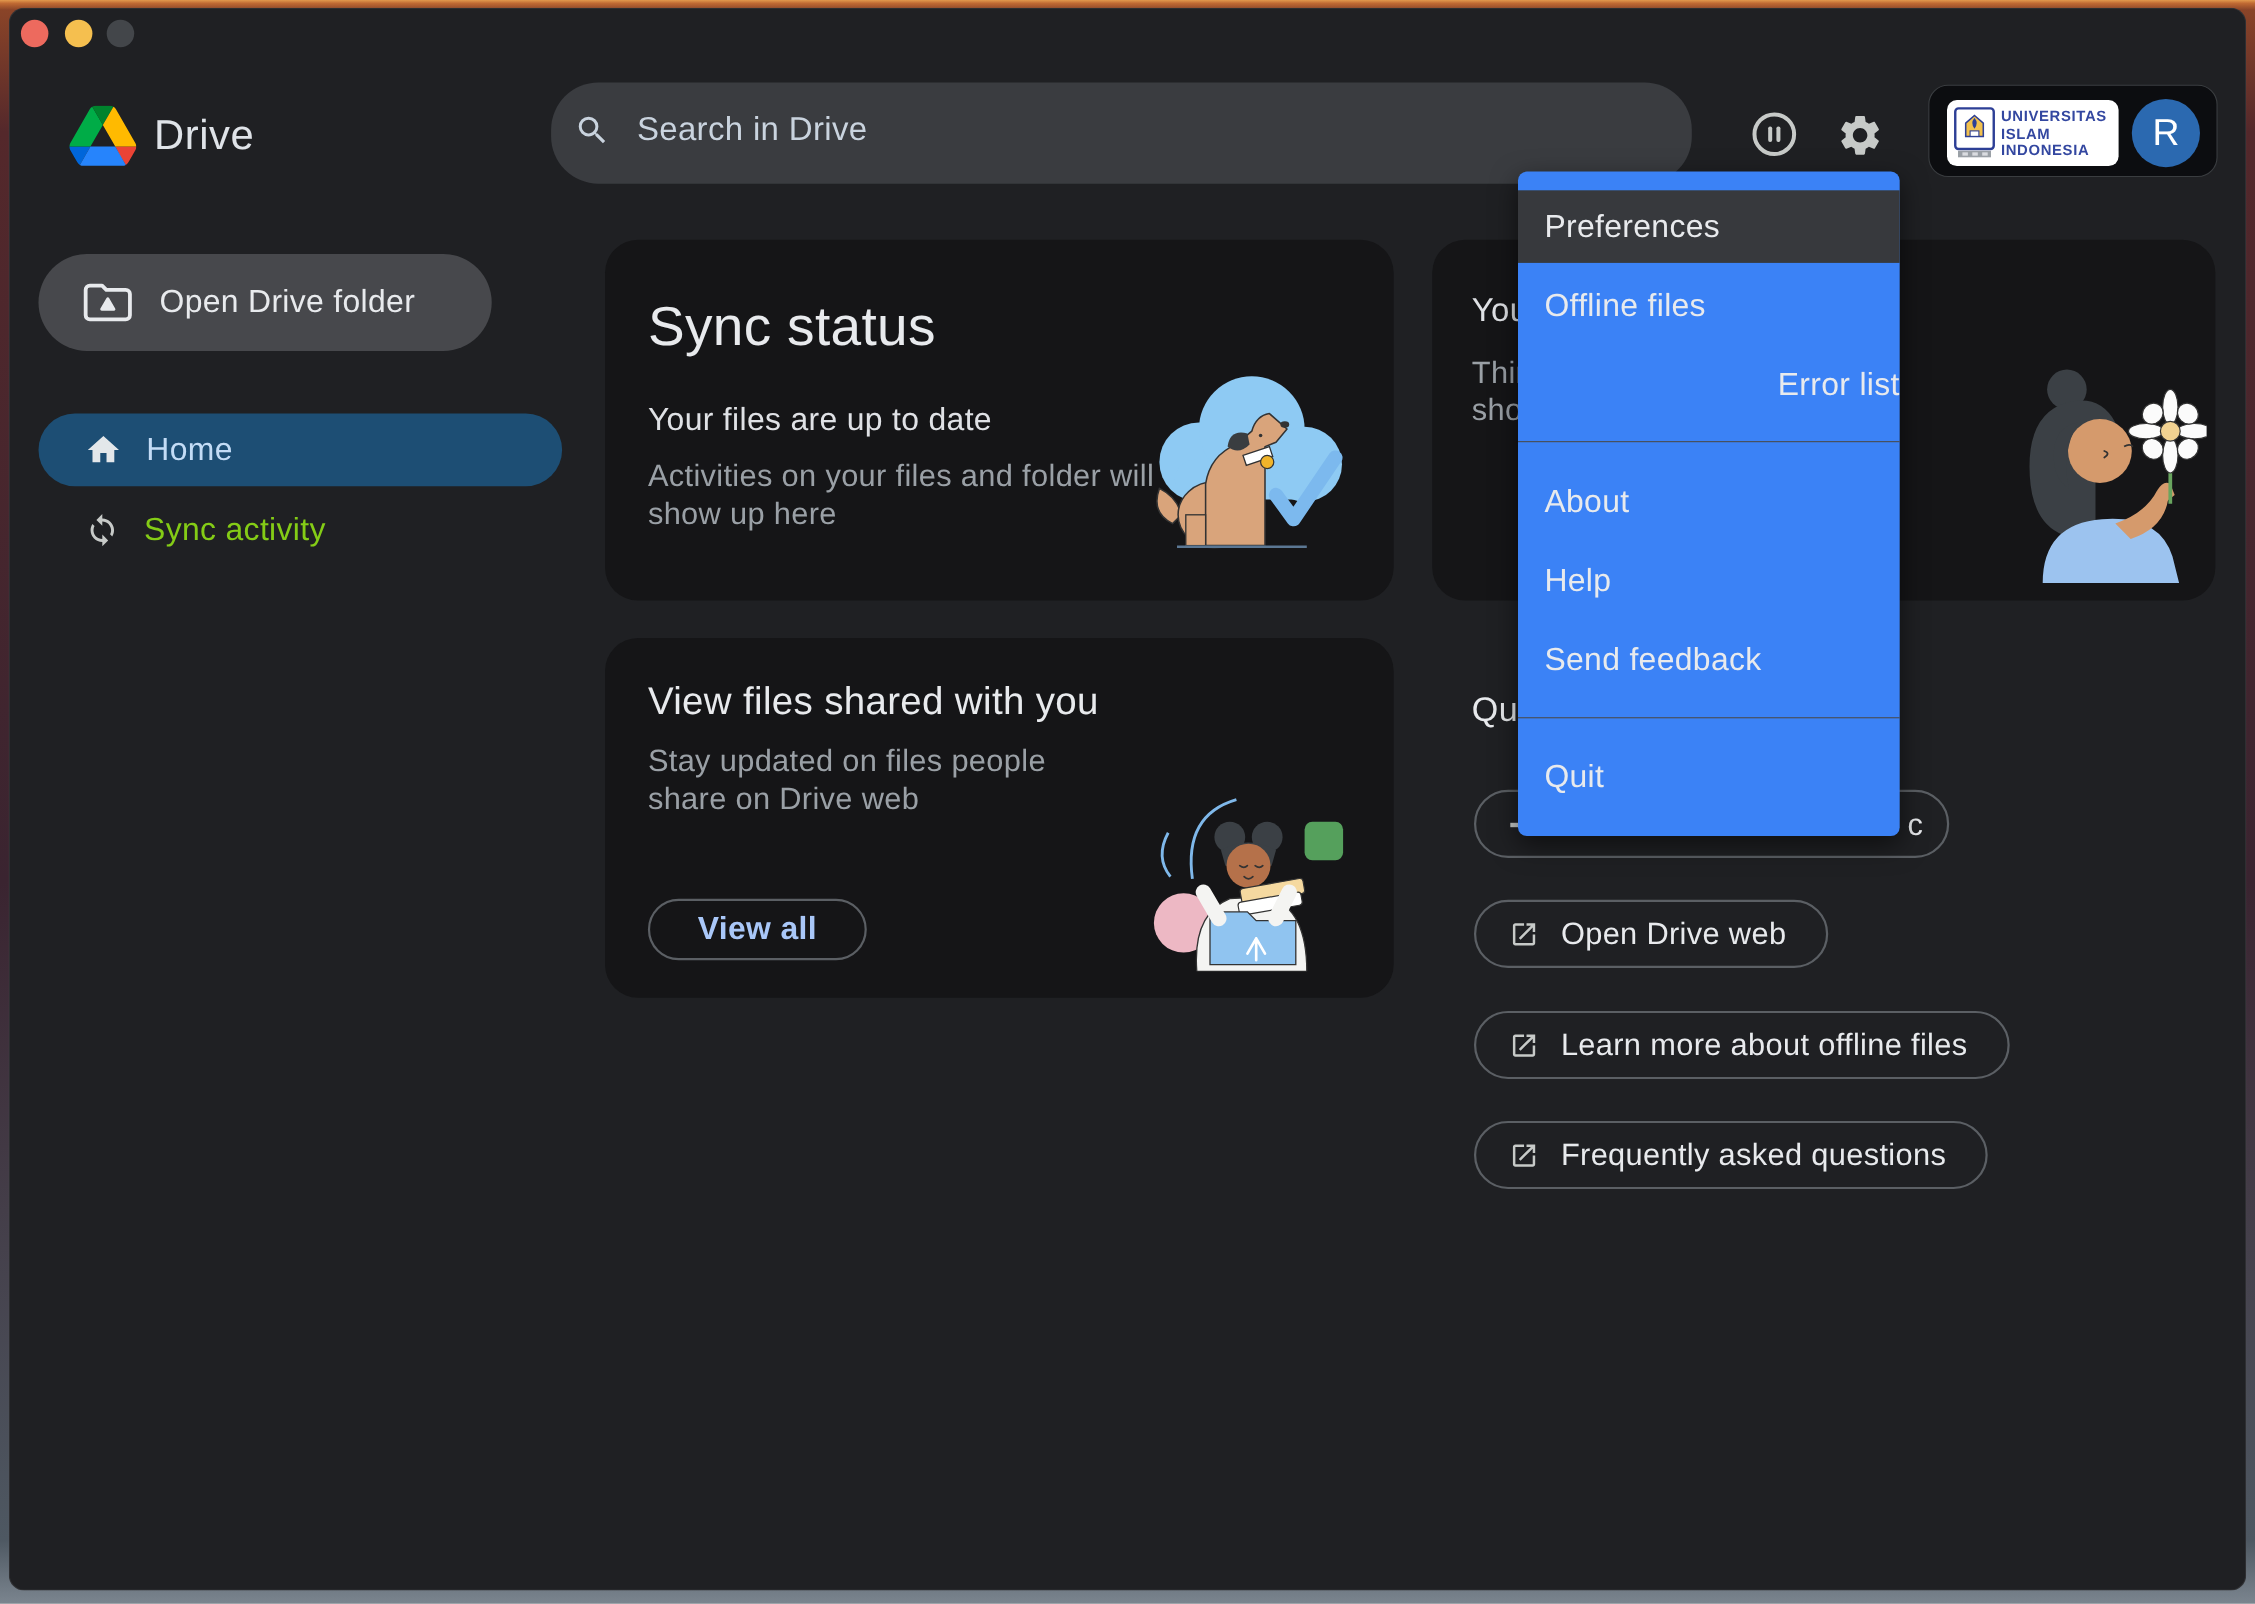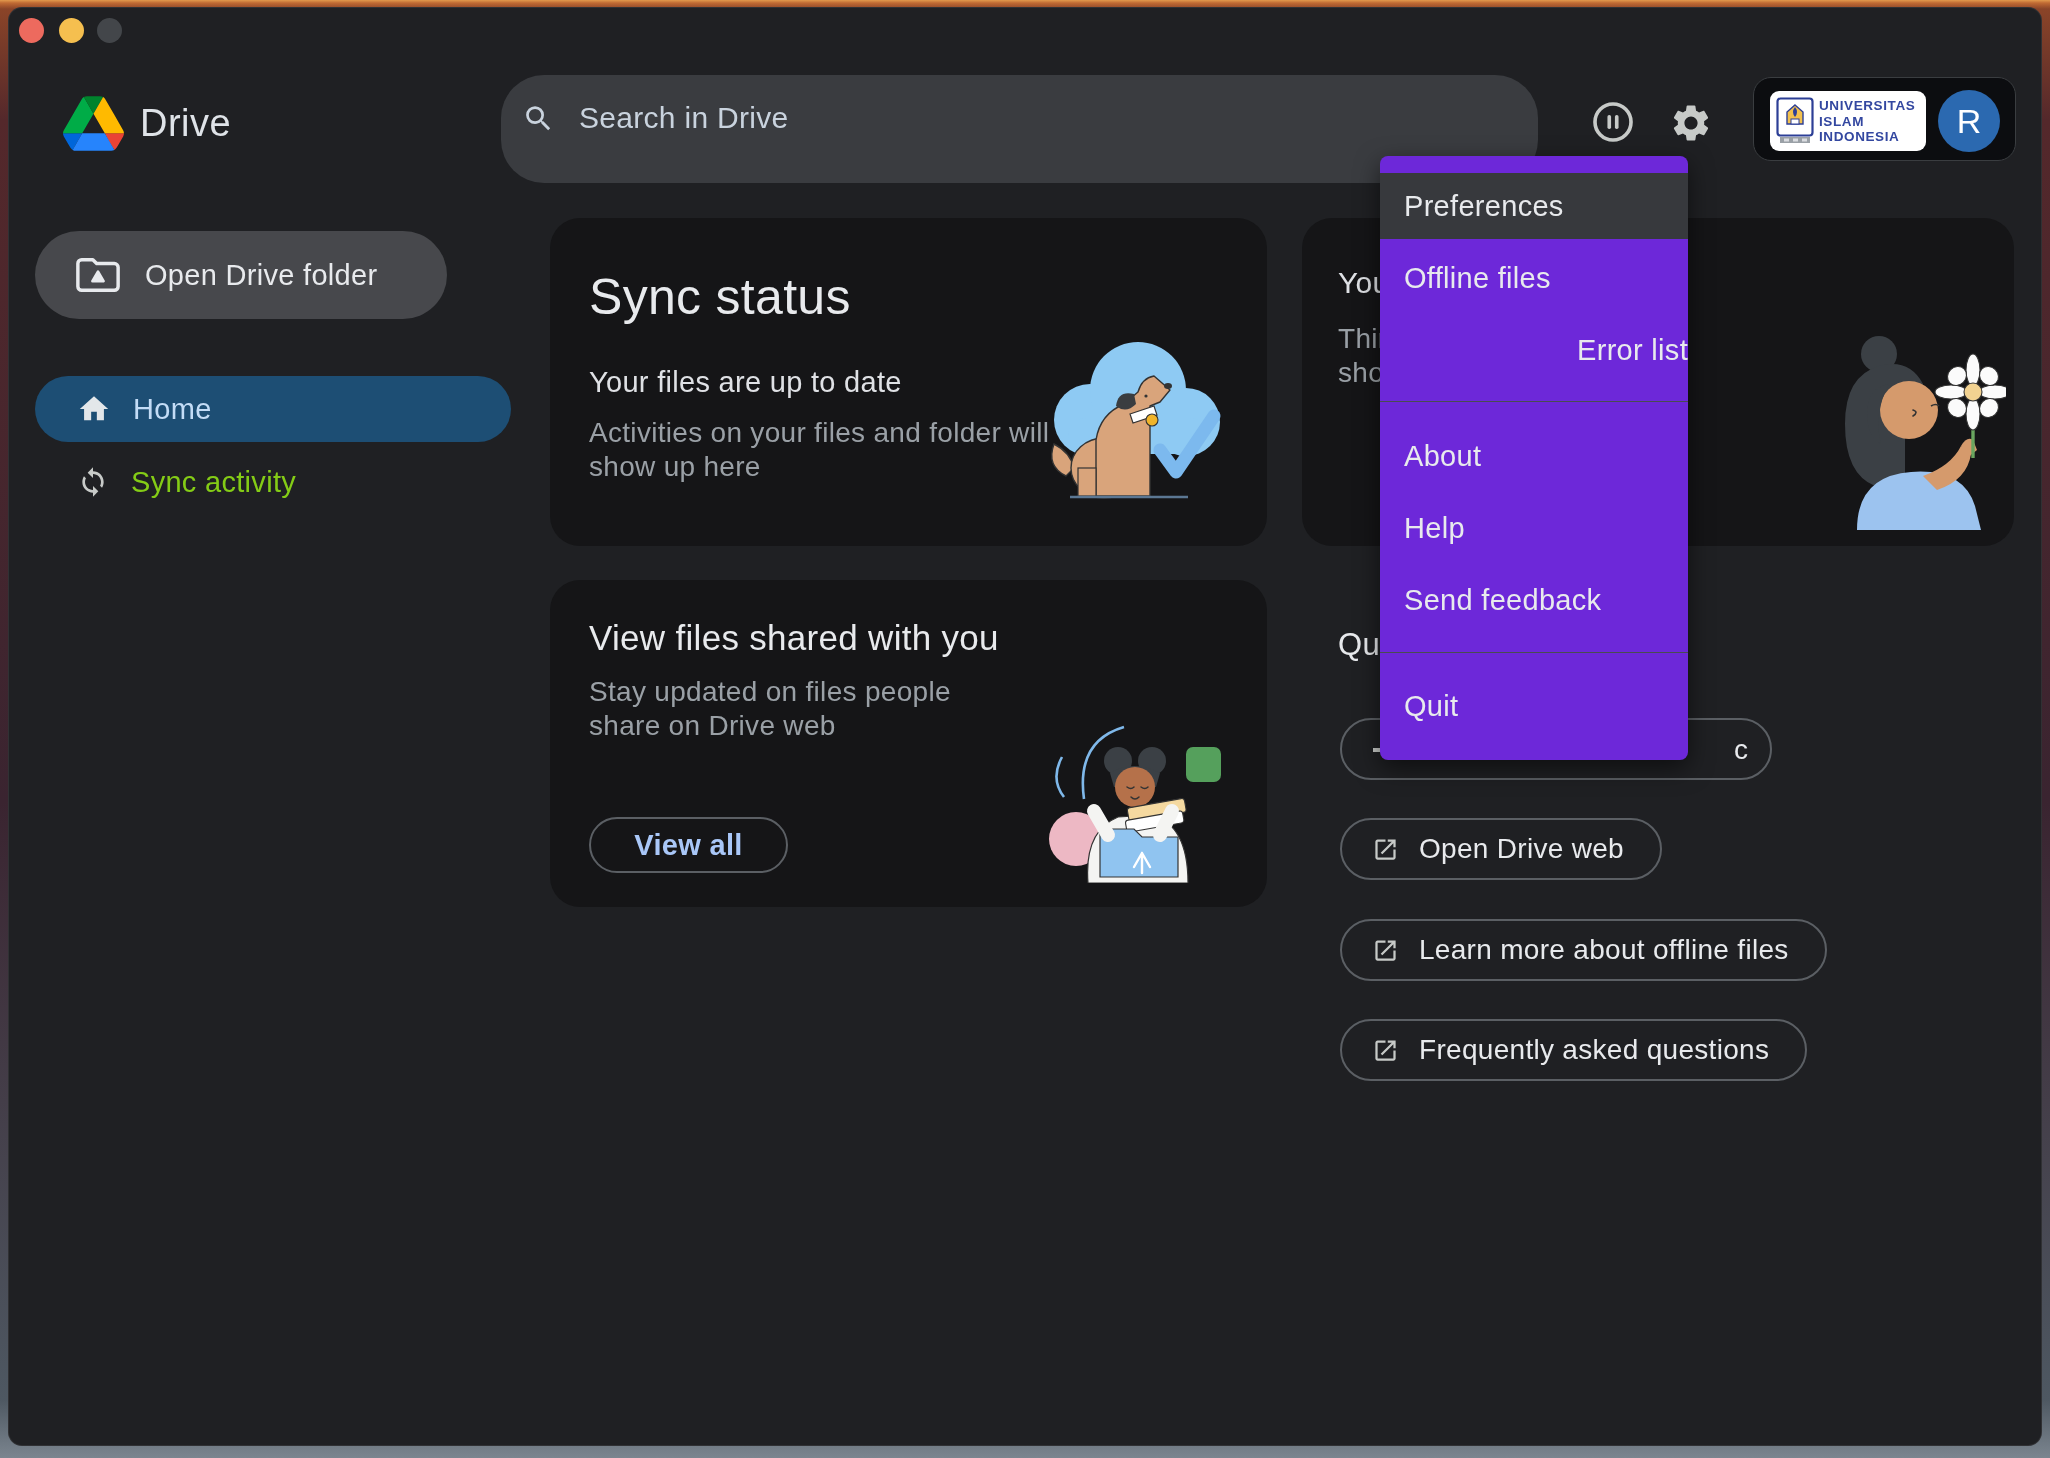--- a/index.html
+++ b/index.html
@@ -7,21 +7,21 @@
   body { font-family:"Liberation Sans","DejaVu Sans",sans-serif; }
   .stage{ position:relative; width:2050px; height:1458px; overflow:hidden;
     background:linear-gradient(180deg,#e29a4d 0px,#c06a33 3px,#8a4428 9px,#54282b 120px,#3a2430 55%,#4e5862 96%,#7b858f 100%); }
   .window{ position:absolute; left:8px; top:7px; width:2034px; height:1439px;
     background:#1f2023; border-radius:14px; border:1px solid rgba(255,255,255,.08); overflow:hidden; }
   .abs{ position:absolute; }
   .tl{ position:absolute; top:10px; width:25px; height:25px; border-radius:50%; }
   .wordmark{ position:absolute; left:131px; top:92px; height:46px; line-height:46px;
     font-size:38px; color:#dfe3e8; letter-spacing:.5px; }
   
-  .search{ position:absolute; left:492px; top:67px; width:1037px; height:108px;
+  .search{ position:absolute; left:492px; top:67px; width:1037px; height:92px;
     background:#3a3c40; border-radius:43px; }
   .search input{ position:absolute; left:78px; top:0; width:900px; height:86px; background:transparent;
     border:none; outline:none; font-size:30px; color:#e8eaed; font-family:inherit; letter-spacing:.3px;}
   .search input::placeholder{ color:#c9d3de; opacity:1; }
   .iconbtn{ position:absolute; background:none; border:none; cursor:pointer; }
   
   .chip{ position:absolute; left:1744px; top:69px; width:263px; height:84px; background:#0c0d10;
     border:1px solid #3a3d40; border-radius:18px; }
   .whitebox{ position:absolute; left:16px; top:13px; width:156px; height:60px; background:#fff; border-radius:9px; }
   .orgtext{ position:absolute; left:49px; top:7px; color:#3347a0; font-weight:bold; font-size:13.5px;
@@ -41,21 +41,21 @@
   .csub{ position:absolute; color:#dfe1e5; font-size:29px; font-weight:500; letter-spacing:.3px; }
   .cbody{ position:absolute; color:#9aa0a6; font-size:28px; line-height:34px; letter-spacing:.3px; }
   .pill{ display:inline-flex; align-items:center; justify-content:center; border:2px solid #5b5f64;
     border-radius:31px; background:transparent; color:#e8eaed; font-size:28px; font-family:inherit;
     letter-spacing:.3px; cursor:pointer; }
   .viewall{ position:absolute; left:39px; top:237px; width:199px; height:56px; border-radius:28px;
     color:#a9c7f8; font-size:29px;font-weight:bold; }
   .qbtn{ position:absolute; height:62px; gap:20px; padding:0 36px 0 30px; }
   .qhead{ position:absolute; color:#e8eaed; font-size:31px; font-weight:500; letter-spacing:.3px; }
   
-  .menu{ position:absolute; left:1371px; top:148px; width:308px; height:604px; background:#6d28d9;
+  .menu{ position:absolute; left:1371px; top:148px; width:347px; height:604px; background:#3b82f6;
     border-radius:8px; box-shadow:0 8px 24px rgba(0,0,0,.55); z-index:50; }
   .mi{ position:absolute; left:0; width:100%; height:40px; line-height:40px; padding-left:24px;
     color:#e8eaed; font-size:29px; letter-spacing:.3px; cursor:pointer; }
   .mhl{ position:absolute; left:0; top:17px; width:100%; height:66px; background:#37393d; }
   .mdiv{ position:absolute; left:0; width:100%; height:1px; background:#4a4c50; }
   svg{ display:block; }
 </style>
 </head>
 <body>
 

